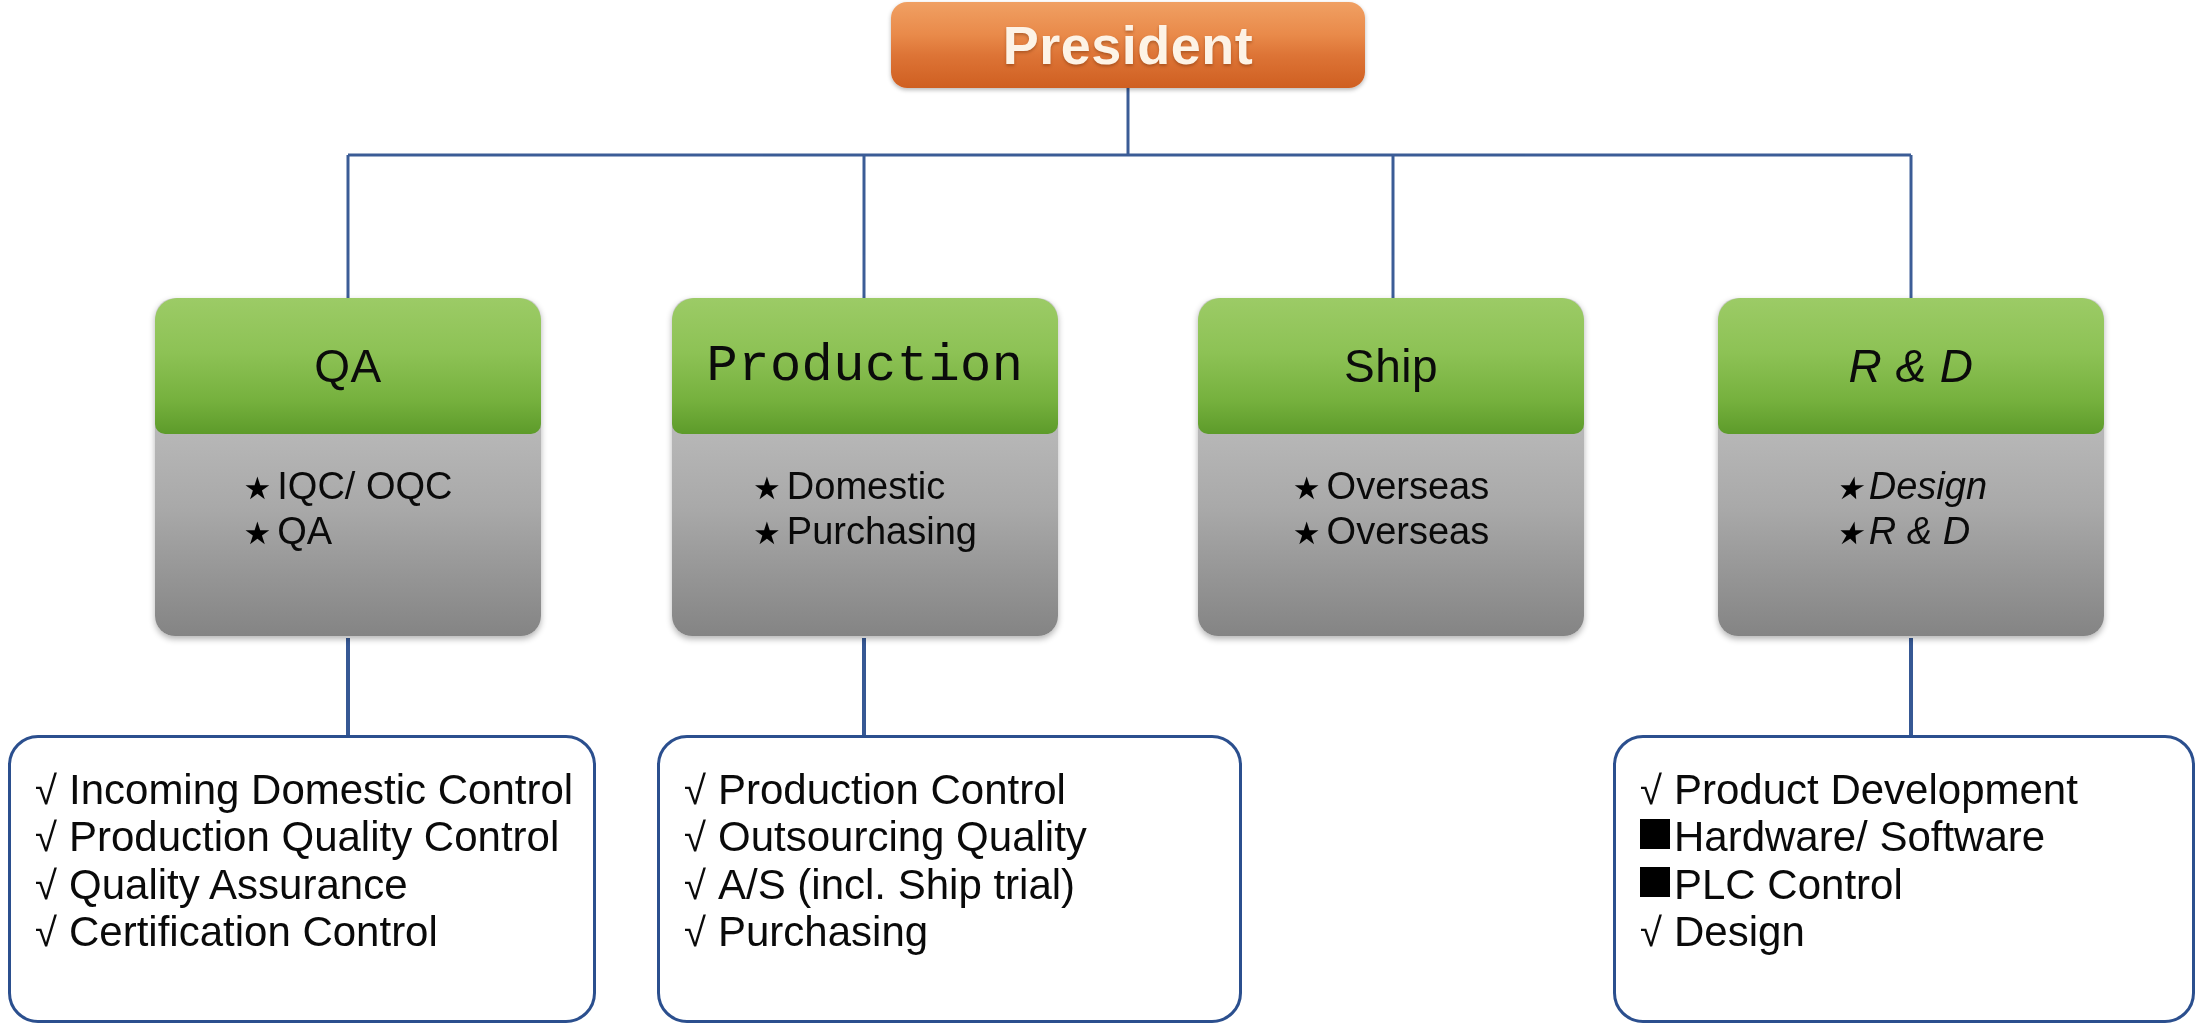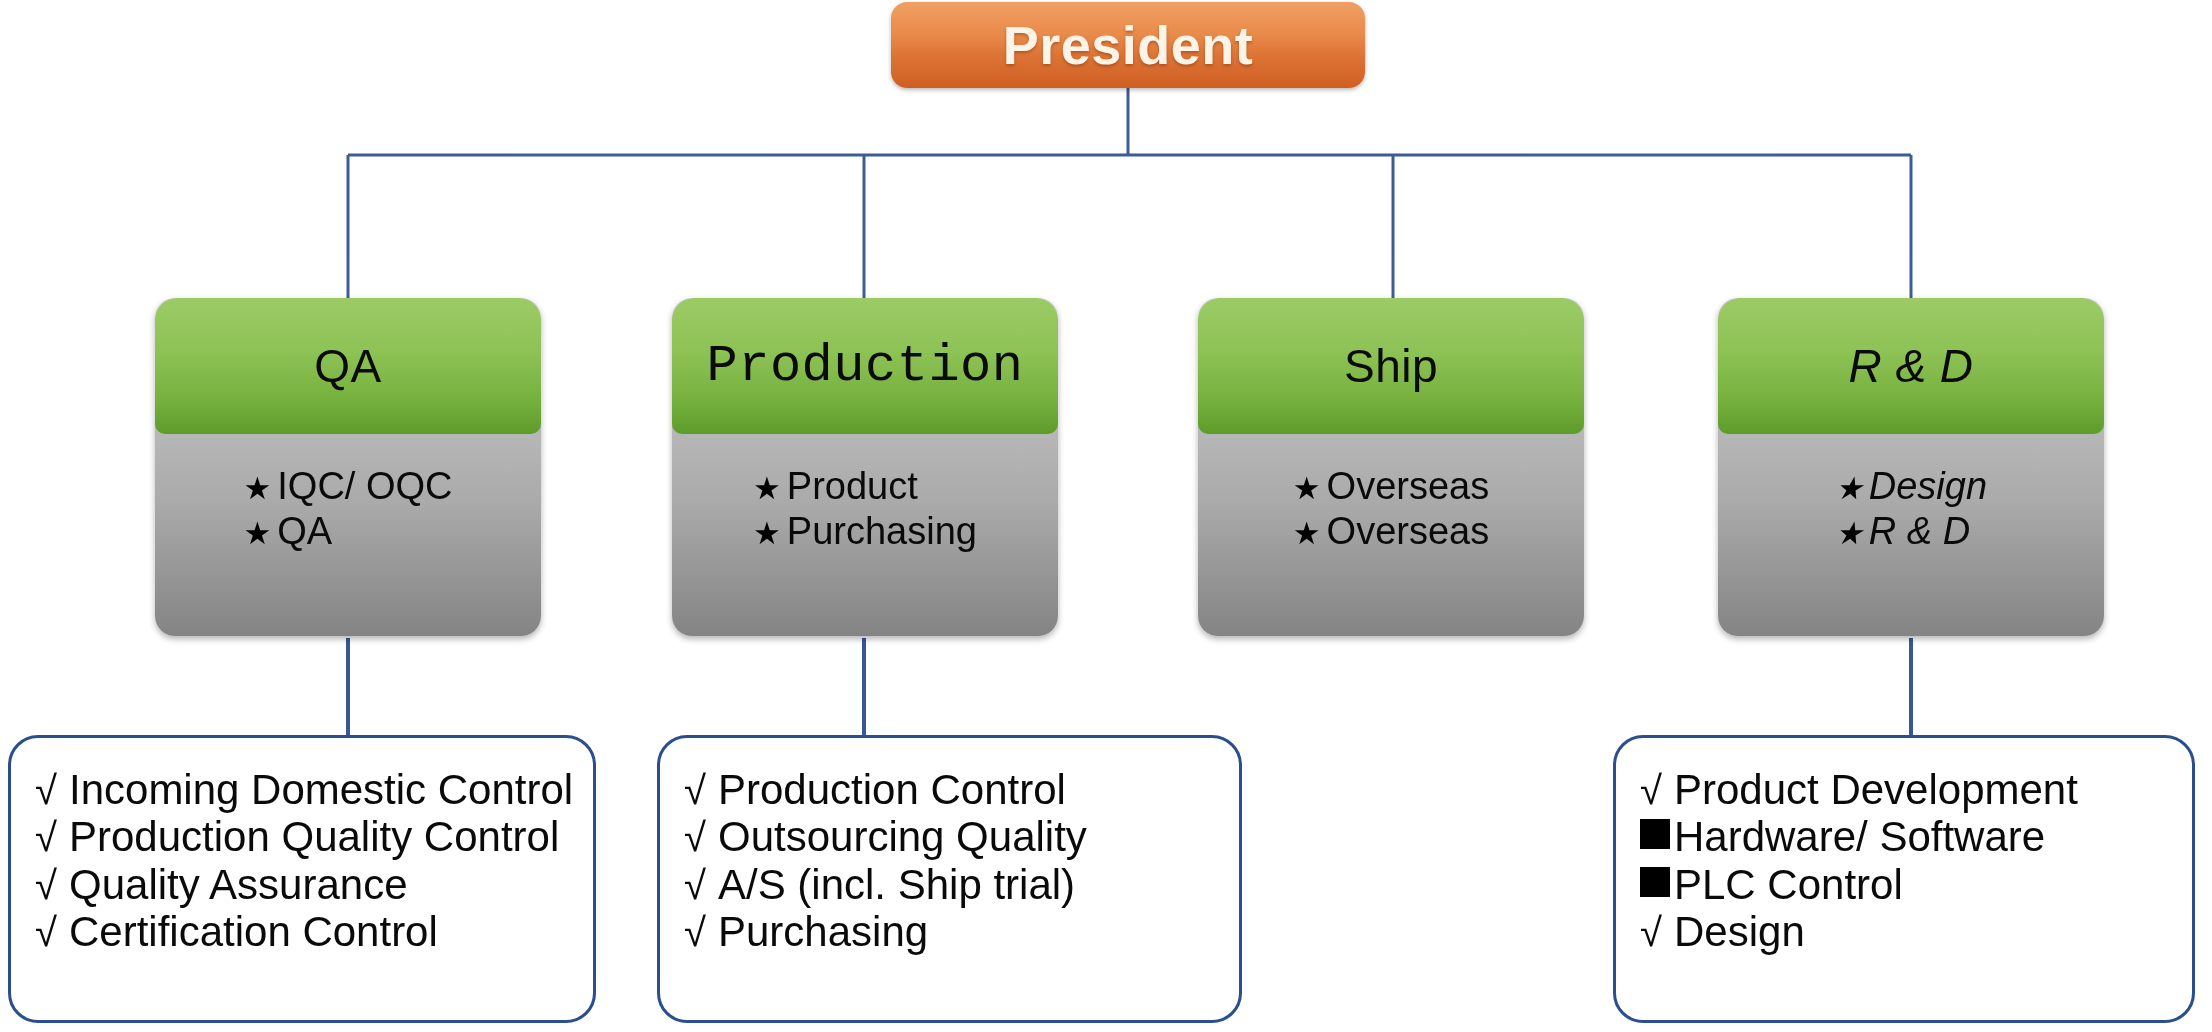--- a/index.html
+++ b/index.html
@@ -207,21 +207,21 @@
   </div>
 
   <div class="dept-box" id="dept-production">
     <div class="dept-head">
       <span class="dept-title narrow">Production</span>
     </div>
     <div class="dept-body">
       <ul class="dept-list">
         <li>
           <span class="bullet-star">★</span>
-          <span>Product</span>
+          <span>Domestic</span>
         </li>
         <li>
           <span class="bullet-star">★</span>
           <span>Purchasing</span>
         </li>
       </ul>
     </div>
   </div>
 
   <div class="dept-box" id="dept-sales">

